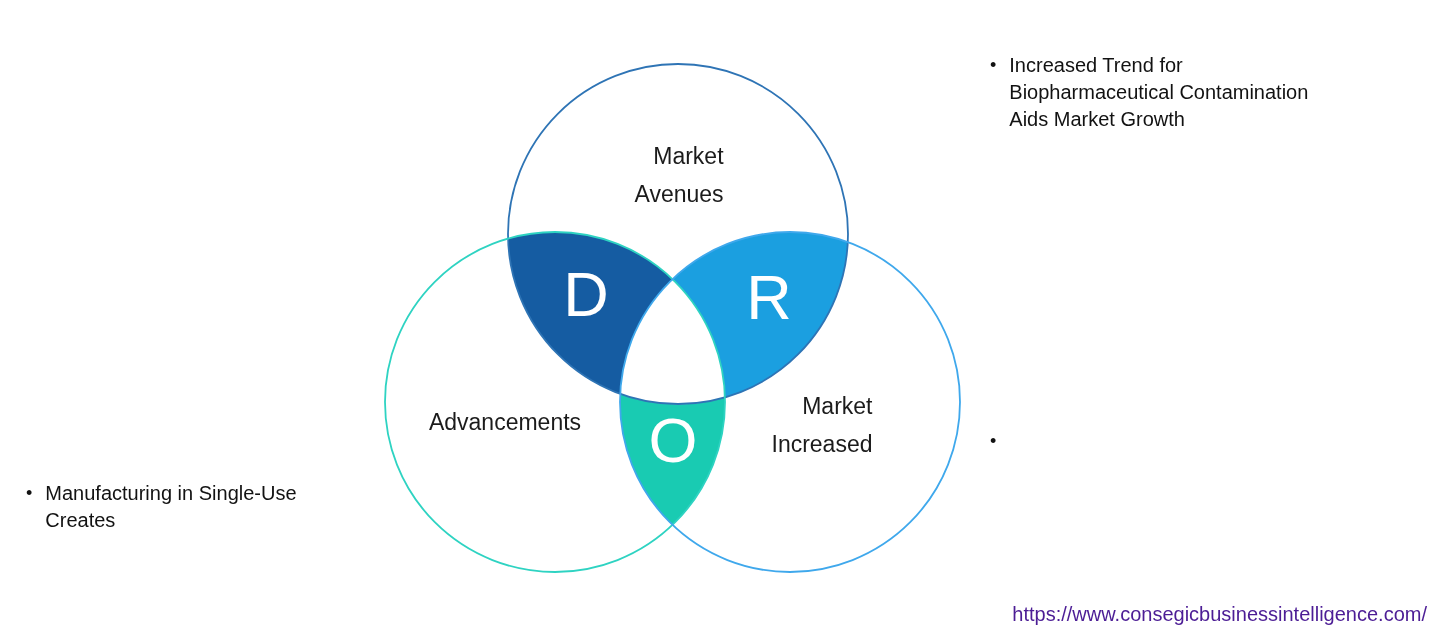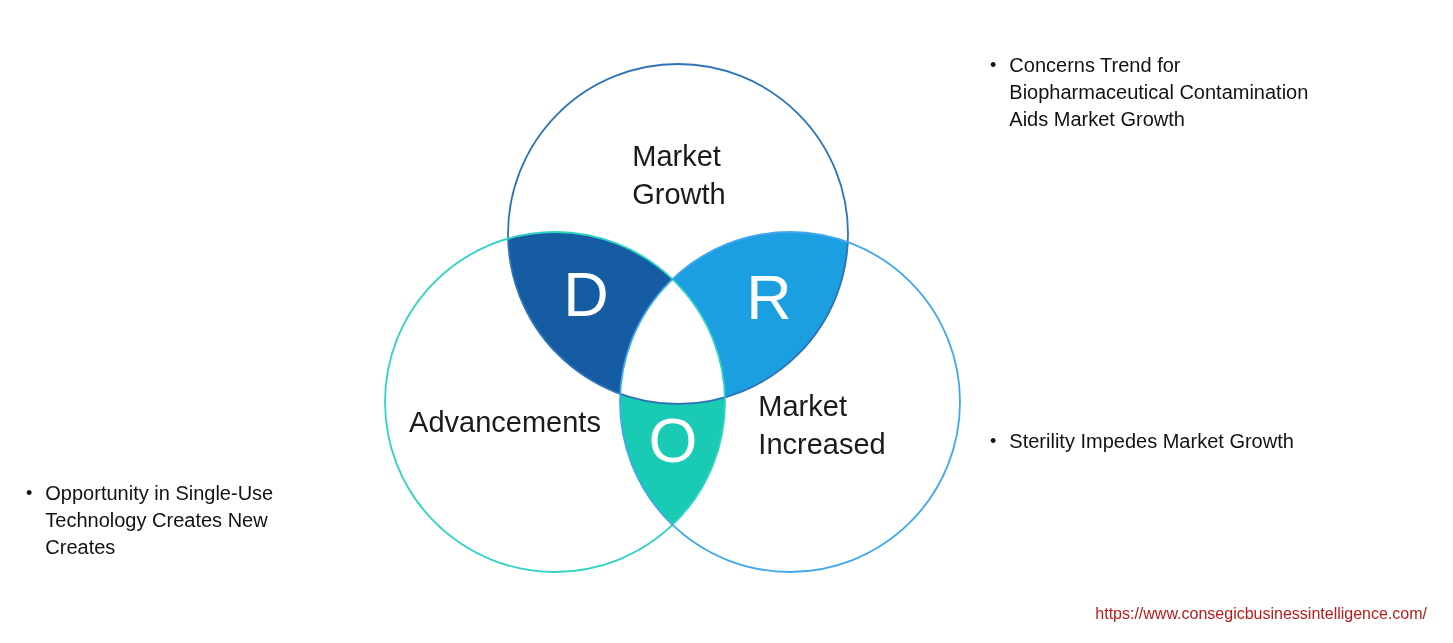--- a/index.html
+++ b/index.html
@@ -18,22 +18,22 @@
   .venn-svg {
     position: absolute;
     left: 0;
     top: 0;
     width: 1453px;
     height: 643px;
   }
   .venn-label {
     position: absolute;
     transform: translate(-50%, -50%);
-    text-align: left;
-    font-size: 29px;
+    text-align: right;
+    font-size: 23px;
     line-height: 38px;
     color: #1b1b1b;
     white-space: nowrap;
   }
   .venn-letter {
     position: absolute;
     transform: translate(-50%, -50%);
     color: #ffffff;
     font-size: 63px;
     line-height: 63px;
@@ -50,23 +50,23 @@
     color: #121212;
   }
   .note .dot {
     font-size: 18px;
     line-height: 27px;
   }
   .footer-url {
     position: absolute;
     top: 601px;
     right: 26px;
-    font-size: 16px;
+    font-size: 20px;
     line-height: 26px;
-    color: #b91c1c;
+    color: #4c1d95;
     white-space: nowrap;
   }
   
   .note-drivers    { left: 990px; top: 52px;  }
   .note-restraints { left: 990px; top: 428px; }
   .note-opportunity{ left: 26px;  top: 480px; }
   
   .label-drivers    { left: 679px; top: 175px; }
   .label-opportunity{ left: 505px; top: 422px; }
   .label-restraints { left: 822px; top: 425px; }
@@ -88,54 +88,52 @@
 
     <path d="M 672.5 279.1 A 170 170 0 0 1 724.9 397.4 A 170 170 0 0 1 620.2 393.9 A 170 170 0 0 1 672.5 279.1 Z" fill="#ffffff"></path>
 
     <circle cx="678" cy="234" r="170" fill="none" stroke-width="1.8" stroke="#2E74B5"></circle>
     <circle cx="555" cy="402" r="170" fill="none" stroke-width="1.8" stroke="#2ED3C2"></circle>
     <circle cx="790" cy="402" r="170" fill="none" stroke-width="1.8" stroke="#3FA8EC"></circle>
   </svg>
 
   <div class="venn-label label-drivers">
       <div>Market</div>
-      <div>Growth</div>
+      <div>Avenues</div>
     </div>
   <div class="venn-label label-opportunity">
       <div>Advancements</div>
     </div>
   <div class="venn-label label-restraints">
       <div>Market</div>
       <div>Increased</div>
     </div>
 
   <div class="venn-letter letter-d">D</div>
   <div class="venn-letter letter-r">R</div>
   <div class="venn-letter letter-o">O</div>
 
   <div class="note note-drivers">
     <span class="dot">•</span>
     <div>
-        <div>Concerns Trend for</div>
+        <div>Increased Trend for</div>
         <div>Biopharmaceutical Contamination</div>
         <div>Aids Market Growth</div>
       </div>
   </div>
 
   <div class="note note-opportunity">
     <span class="dot">•</span>
     <div>
-        <div>Opportunity in Single-Use</div>
-        <div>Technology Creates New</div>
+        <div>Manufacturing in Single-Use</div>
         <div>Creates</div>
       </div>
   </div>
 
   <div class="note note-restraints">
     <span class="dot">•</span>
     <div>
-        <div>Sterility Impedes Market Growth</div>
       </div>
   </div>
 
   <div class="footer-url">https://www.consegicbusinessintelligence.com/</div>
 
 </div>
 
 </body></html>

